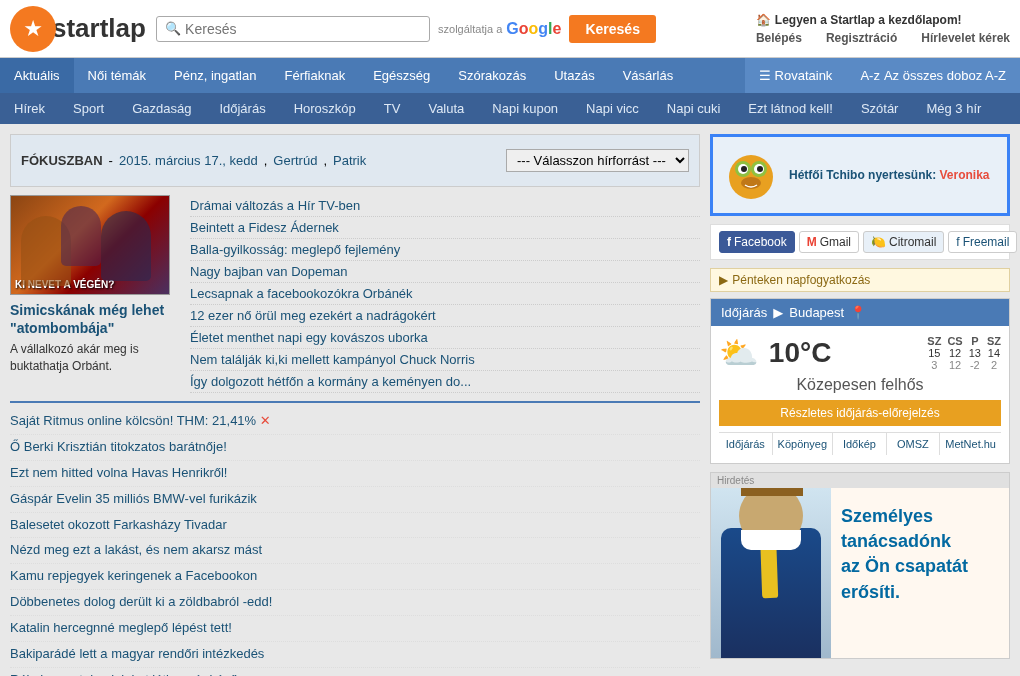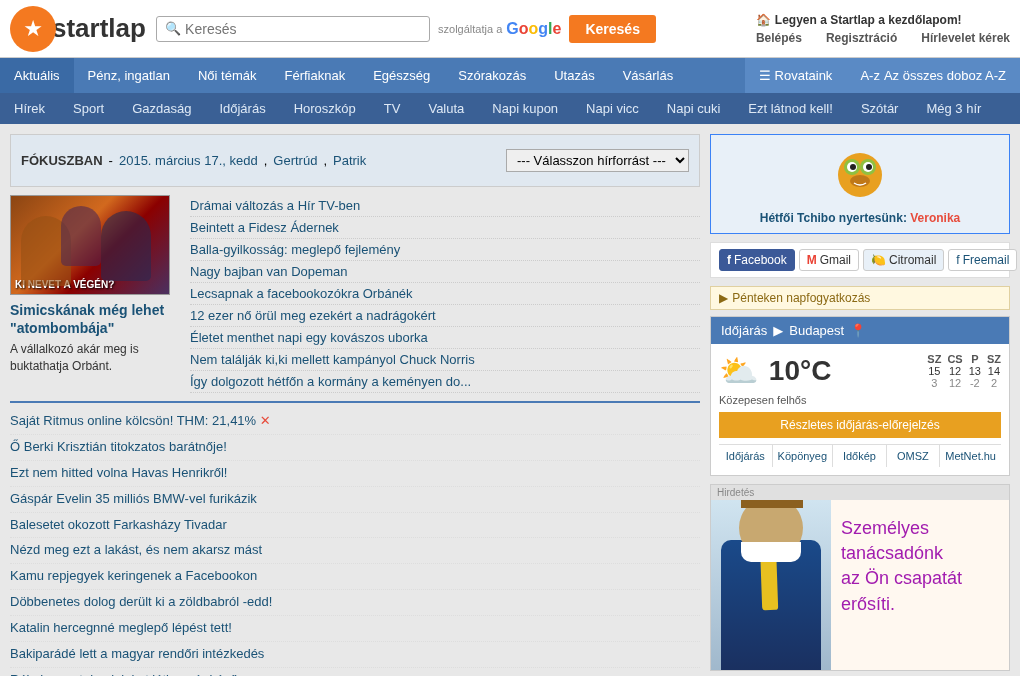--- a/index.html
+++ b/index.html
@@ -268,25 +268,24 @@
     #right-col {
       width: 300px;
       flex-shrink: 0;
     }
 
     
     #promo-top {
       display: flex;
       align-items: center;
       background: #e8f0f8;
-      border: 1px solid #3b82f6;
+      border: 3px solid #3b82f6;
       padding: 8px;
       margin-bottom: 8px;
       gap: 8px;
-      flex-direction: column;
     }
     #mascot {
       width: 60px; height: 60px;
       flex-shrink: 0;
       position: relative;
     }
     #promo-text {
       font-size: 12px;
       color: #333;
     }
@@ -355,23 +354,24 @@
       margin-left: auto;
     }
     .day-col {
       text-align: center;
       font-size: 11px;
     }
     .day-col .day-name { color: #555; font-weight: bold; }
     .day-col .day-high { color: #333; }
     .day-col .day-low { color: #888; }
     #weather-desc {
-      font-size: 11px;
+      font-size: 16px;
       color: #555;
       margin-top: 4px;
+      text-align: center;
     }
     #weather-forecast-btn {
       background: #e8a020;
       color: #fff;
       text-align: center;
       padding: 6px;
       font-size: 12px;
       cursor: pointer;
       margin-top: 6px;
     }
@@ -415,22 +415,22 @@
       background: linear-gradient(180deg, #d0e4f0 0%, #a0b8cc 100%);
       min-height: 160px;
       display: flex;
       align-items: flex-end;
       justify-content: center;
       position: relative;
     }
     #ad-text-right {
       padding: 16px 10px;
       font-size: 18px;
-      font-weight: normal;
-      color: #a21caf;
+      font-weight: bold;
+      color: #0369a1;
       flex: 1;
       line-height: 1.4;
     }
 
     
     #nap-link {
       display: flex;
       align-items: center;
       gap: 4px;
       background: #fff8e0;
@@ -475,22 +475,22 @@
     <div class="links">
       <a href="#">Belépés</a>
       <a href="#">Regisztráció</a>
       <a href="#">Hírlevelet kérek</a>
     </div>
   </div>
 </div>
 
 <div id="nav-primary">
   <div class="nav-item active">Aktuális</div>
+  <div class="nav-item">Női témák</div>
   <div class="nav-item">Pénz, ingatlan</div>
-  <div class="nav-item">Női témák</div>
   <div class="nav-item">Férfiaknak</div>
   <div class="nav-item">Egészség</div>
   <div class="nav-item">Szórakozás</div>
   <div class="nav-item">Utazás</div>
   <div class="nav-item">Vásárlás</div>
   <div class="nav-right">
     <div class="nav-item-special">
       <span>☰</span>
       <span>Rovataink</span>
     </div>

